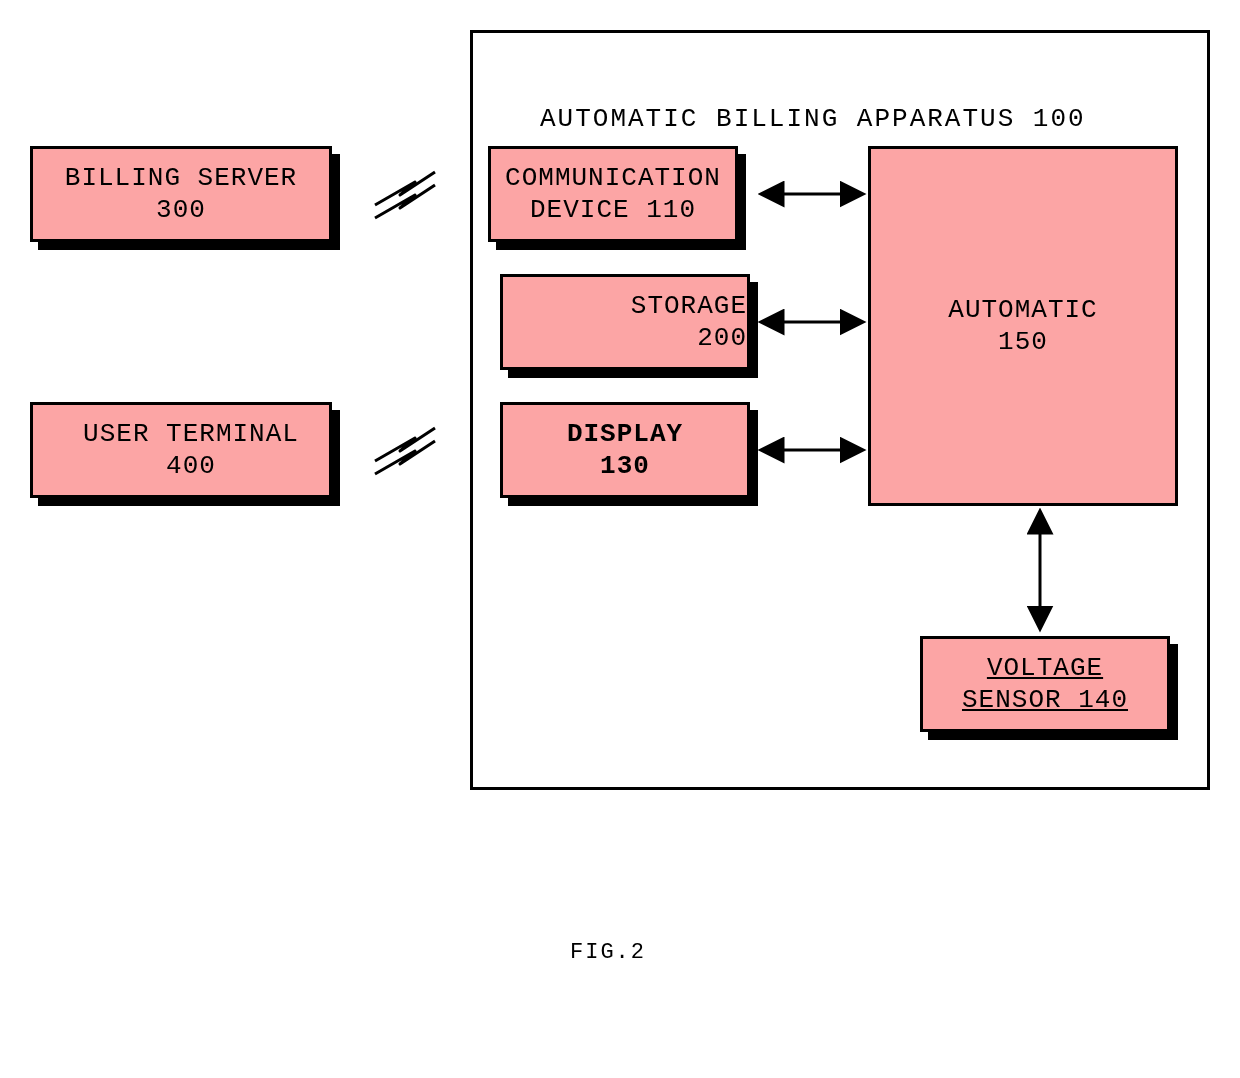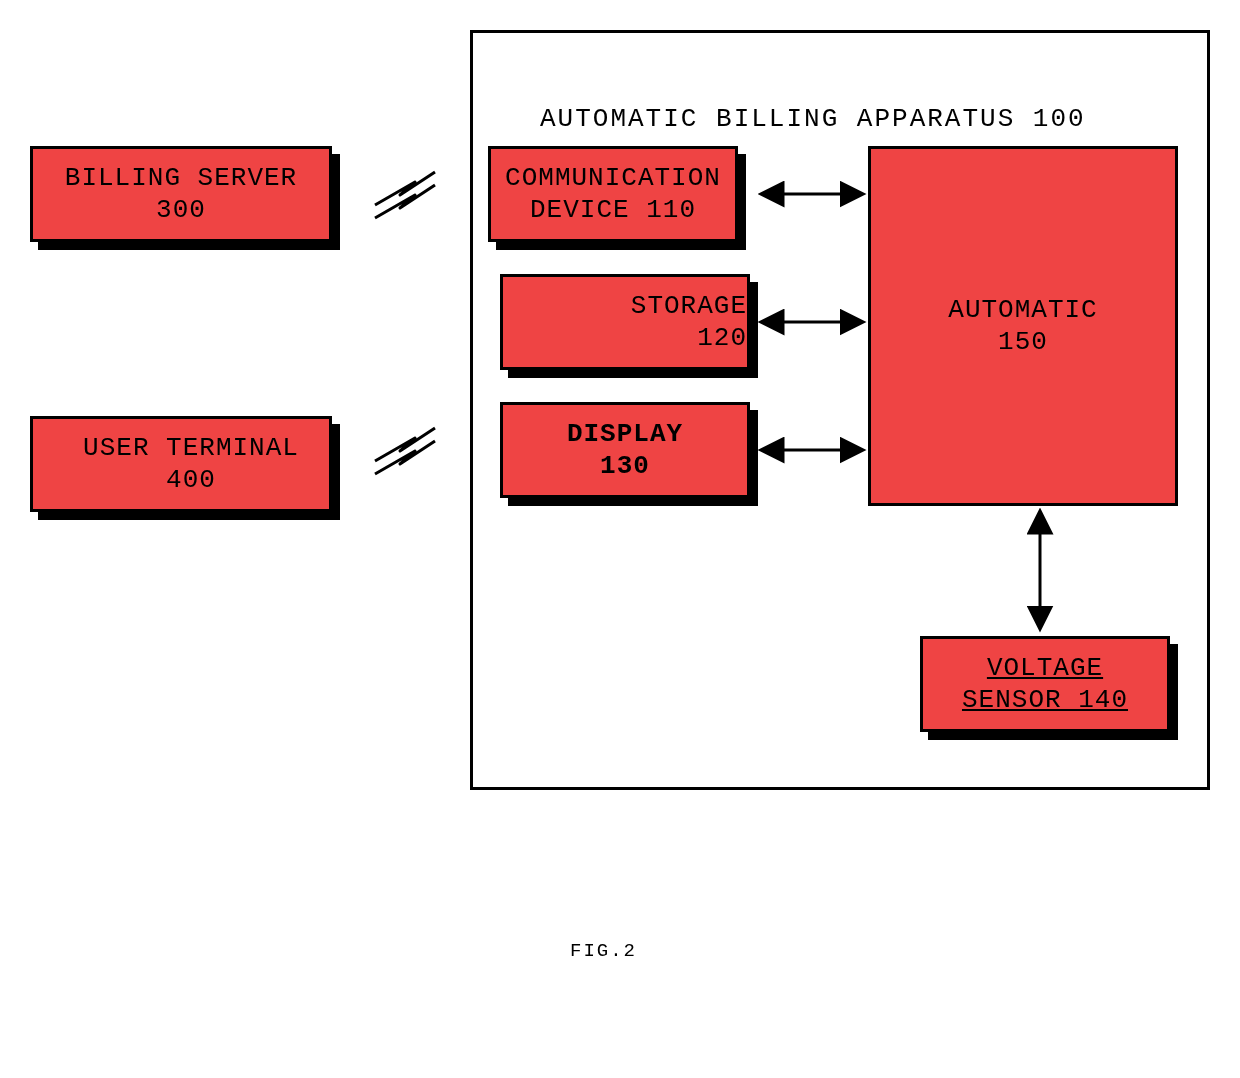--- a/index.html
+++ b/index.html
@@ -13,21 +13,21 @@
     color: #000;
     letter-spacing: 1px;
   }
   .canvas {
     position: relative;
     width: 1240px;
     height: 1078px;
   }
   .box {
     position: absolute;
-    background: #ef4444;
+    background: #fca5a5;
     border: 3px solid #000;
     box-sizing: border-box;
     display: flex;
     flex-direction: column;
     align-items: center;
     justify-content: center;
     text-align: center;
     line-height: 1.25;
   }
   .shadow {
@@ -39,39 +39,39 @@
     box-sizing: border-box;
   }
   .title {
     position: absolute;
     white-space: nowrap;
     letter-spacing: 2px;
     margin-top: 42px;
   }
   .caption {
     position: absolute;
-    font-size: 19px;
+    font-size: 22px;
     letter-spacing: 2px;
   }
   svg {
     position: absolute;
     overflow: visible;
   }
 </style>
 </head>
 <body>
 
 <div class="canvas">
 
   <div class="box shadow" style="left:30px; top:146px; width:302px; height:96px;">
     <span>BILLING SERVER</span>
     <span>300</span>
   </div>
 
-  <div class="box shadow" style="left:30px; top:416px; width:302px; height:96px;padding-left:20px;">
+  <div class="box shadow" style="left:30px; top:402px; width:302px; height:96px;padding-left:20px;">
     <span>USER TERMINAL</span>
     <span>400</span>
   </div>
 
   <svg style="left:370px; top:170px;" width="70" height="50">
     <path d="M5 35 L45 12 L30 25 L65 2 M5 48 L45 25 L30 38 L65 15" stroke="#000" stroke-width="3" fill="none" stroke-linejoin="round"></path>
   </svg>
   <svg style="left:370px; top:426px;" width="70" height="50">
     <path d="M5 35 L45 12 L30 25 L65 2 M5 48 L45 25 L30 38 L65 15" stroke="#000" stroke-width="3" fill="none" stroke-linejoin="round"></path>
   </svg>
@@ -79,21 +79,21 @@
   <div class="outer" style="left:470px; top:30px; width:740px; height:760px;"></div>
   <div class="title" style="left:540px; top:62px;">AUTOMATIC BILLING APPARATUS 100</div>
 
   <div class="box shadow" style="left:488px; top:146px; width:250px; height:96px;justify-content:center;">
     <span>COMMUNICATION</span>
     <span>DEVICE 110</span>
   </div>
 
   <div class="box shadow" style="left:500px; top:274px; width:250px; height:96px;align-items:flex-end;">
     <span>STORAGE</span>
-    <span>120</span>
+    <span>200</span>
   </div>
 
   <div class="box shadow" style="left:500px; top:402px; width:250px; height:96px;font-weight:bold;">
     <span>DISPLAY</span>
     <span>130</span>
   </div>
 
   <div class="box" style="left:868px; top:146px; width:310px; height:360px;">
     <span>AUTOMATIC</span>
     <span>150</span>

